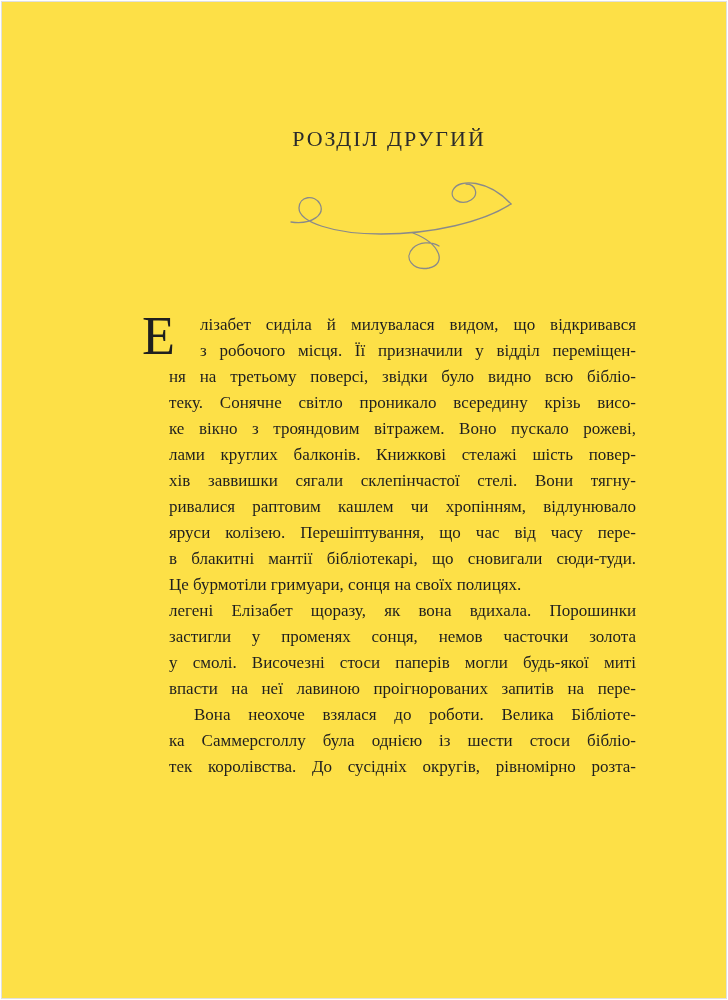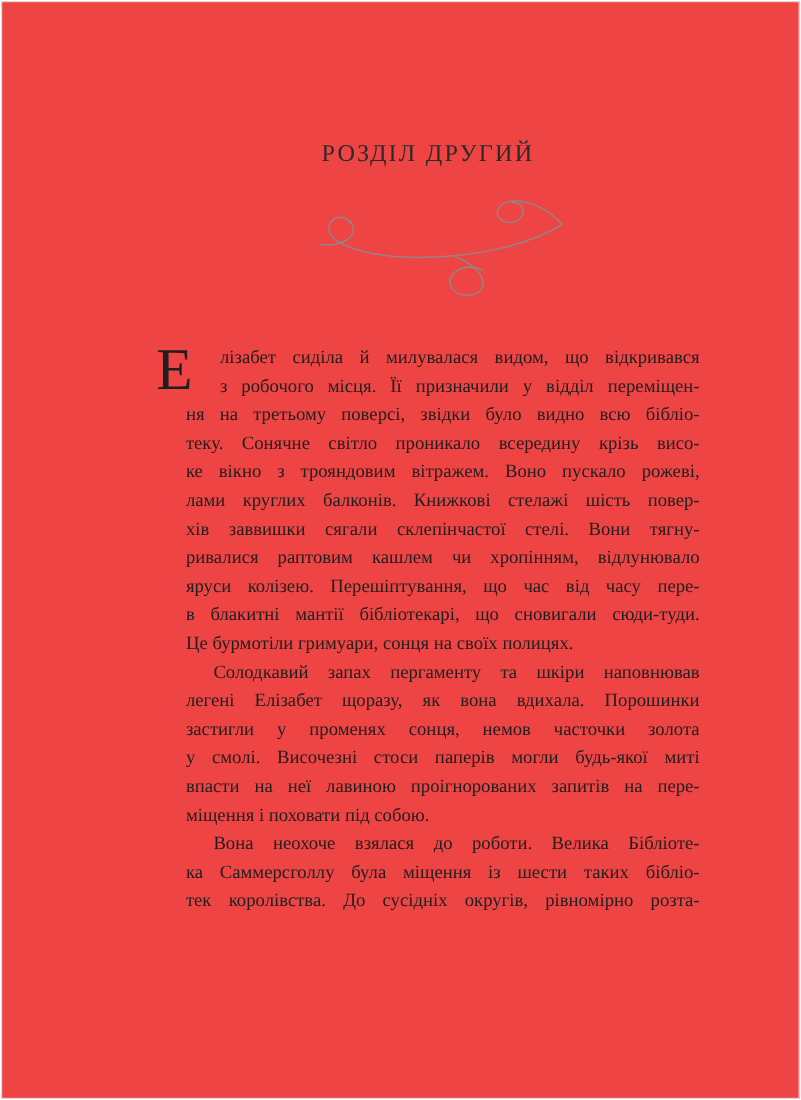--- a/index.html
+++ b/index.html
@@ -10,21 +10,21 @@
   body {
     width: 728px;
     height: 1000px;
     position: relative;
     font-family: "Liberation Serif", "DejaVu Serif", serif;
   }
   .page {
     position: absolute;
     top: 1px; left: 1px; right: 1px; bottom: 1px;
     border: 1px solid #e0e0e0;
-    background: #ef4444;
+    background: #fde047;
     box-sizing: border-box;
   }
   .content {
     position: absolute;
     left: 140px;
     top: 0;
     width: 494px;
     padding-top: 124px;
     box-sizing: content-box;
   }
@@ -103,28 +103,26 @@
           <div class="line">теку. Сонячне світло проникало всередину крізь висо-</div>
           <div class="line">ке вікно з трояндовим вітражем. Воно пускало рожеві,</div>
           <div class="line">лами круглих балконів. Книжкові стелажі шість повер-</div>
           <div class="line">хів заввишки сягали склепінчастої стелі. Вони тягну-</div>
           <div class="line">ривалися раптовим кашлем чи хропінням, відлунювало</div>
           <div class="line">яруси колізею. Перешіптування, що час від часу пере-</div>
           <div class="line">в блакитні мантії бібліотекарі, що сновигали сюди-туди.</div>
           <div class="line para-end">Це бурмотіли гримуари, сонця на своїх полицях.</div>
         </div>
         <div class="paragraph">
-          <div class="line indent">Солодкавий запах пергаменту та шкіри наповнював</div>
           <div class="line">легені Елізабет щоразу, як вона вдихала. Порошинки</div>
           <div class="line">застигли у променях сонця, немов часточки золота</div>
           <div class="line">у смолі. Височезні стоси паперів могли будь-якої миті</div>
           <div class="line">впасти на неї лавиною проігнорованих запитів на пере-</div>
-          <div class="line para-end">міщення і поховати під собою.</div>
         </div>
         <div class="paragraph">
           <div class="line indent">Вона неохоче взялася до роботи. Велика Бібліоте-</div>
-          <div class="line">ка Саммерсголлу була міщення із шести таких бібліо-</div>
+          <div class="line">ка Саммерсголлу була однією із шести стоси бібліо-</div>
           <div class="line">тек королівства. До сусідніх округів, рівномірно розта-</div>
         </div>
       </div>
 
   </div>
 </div>
 
 </body></html>

